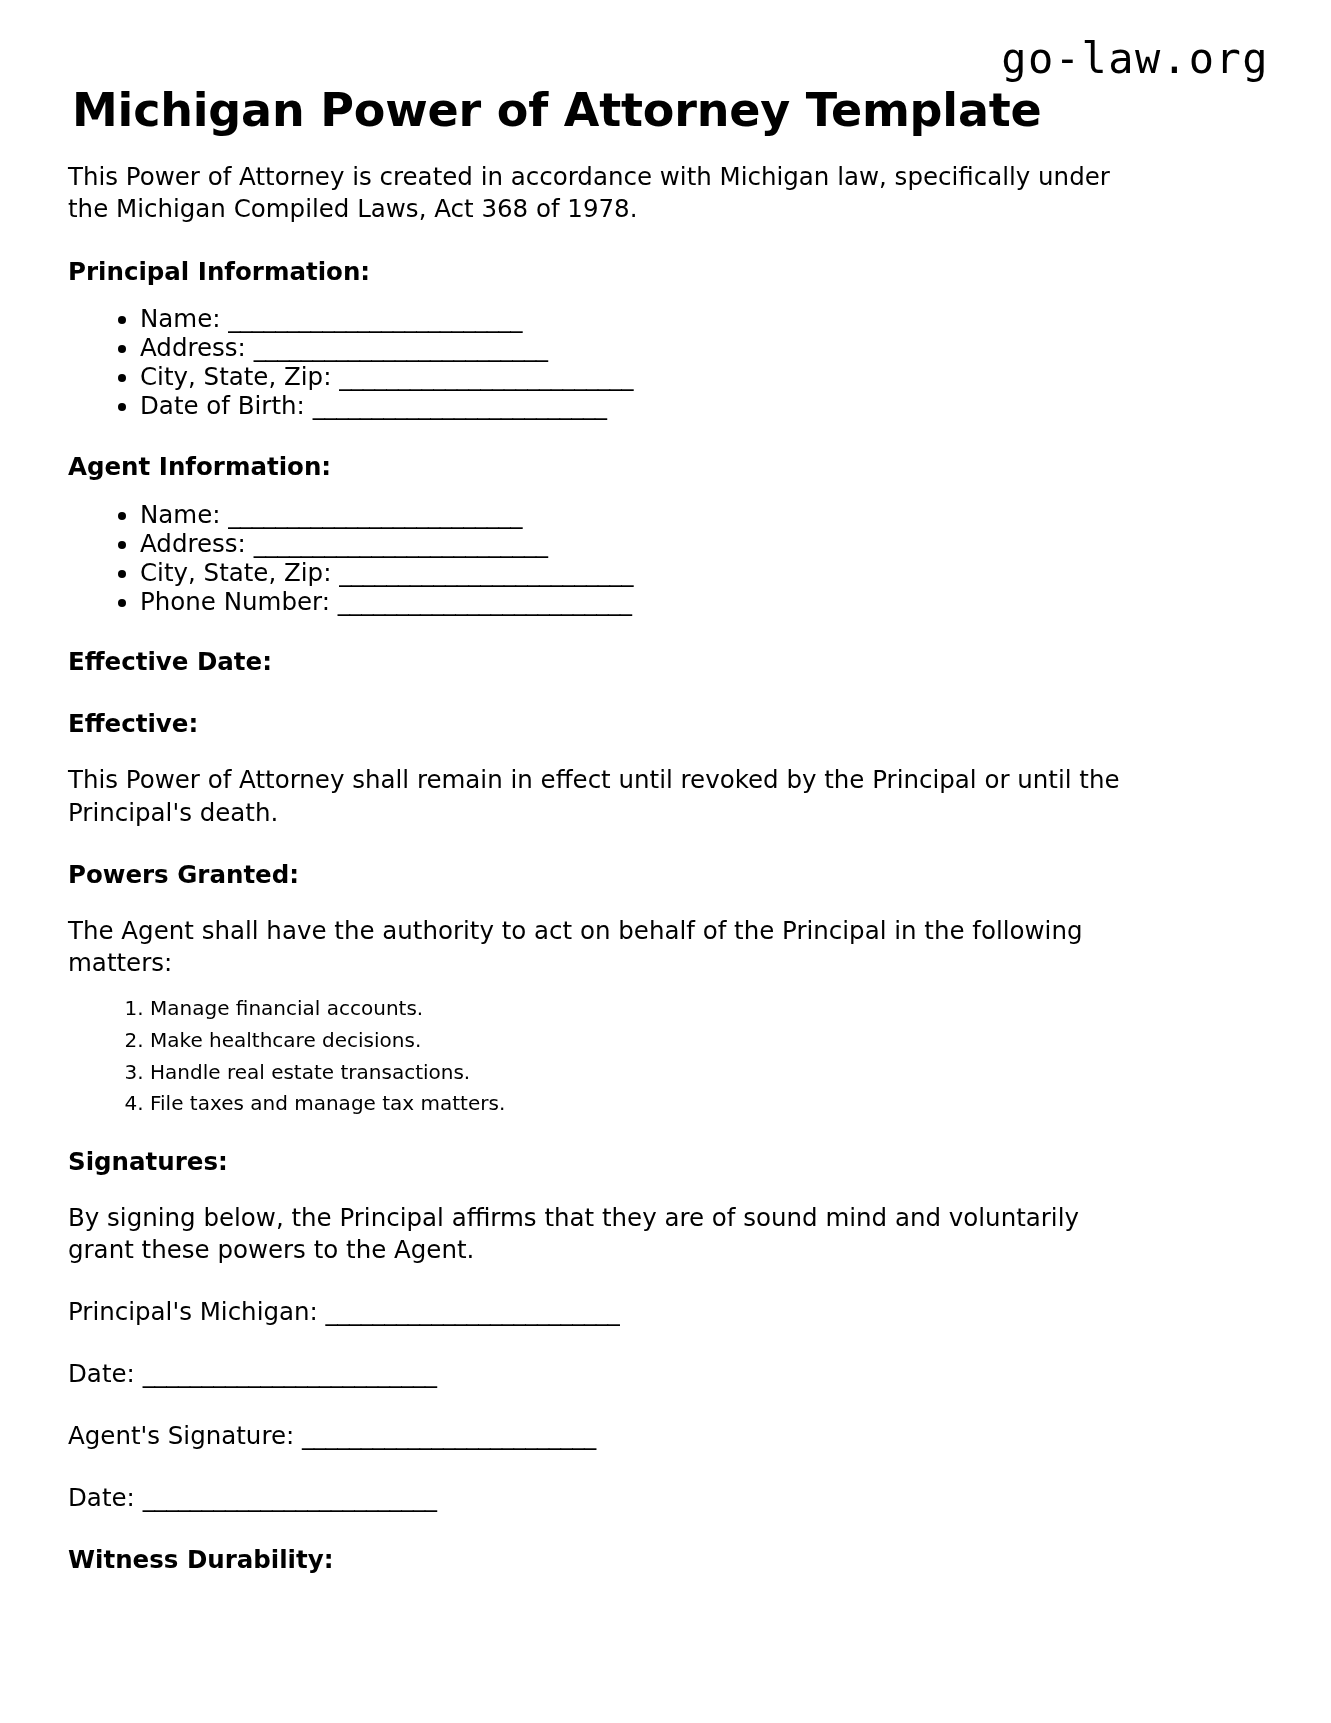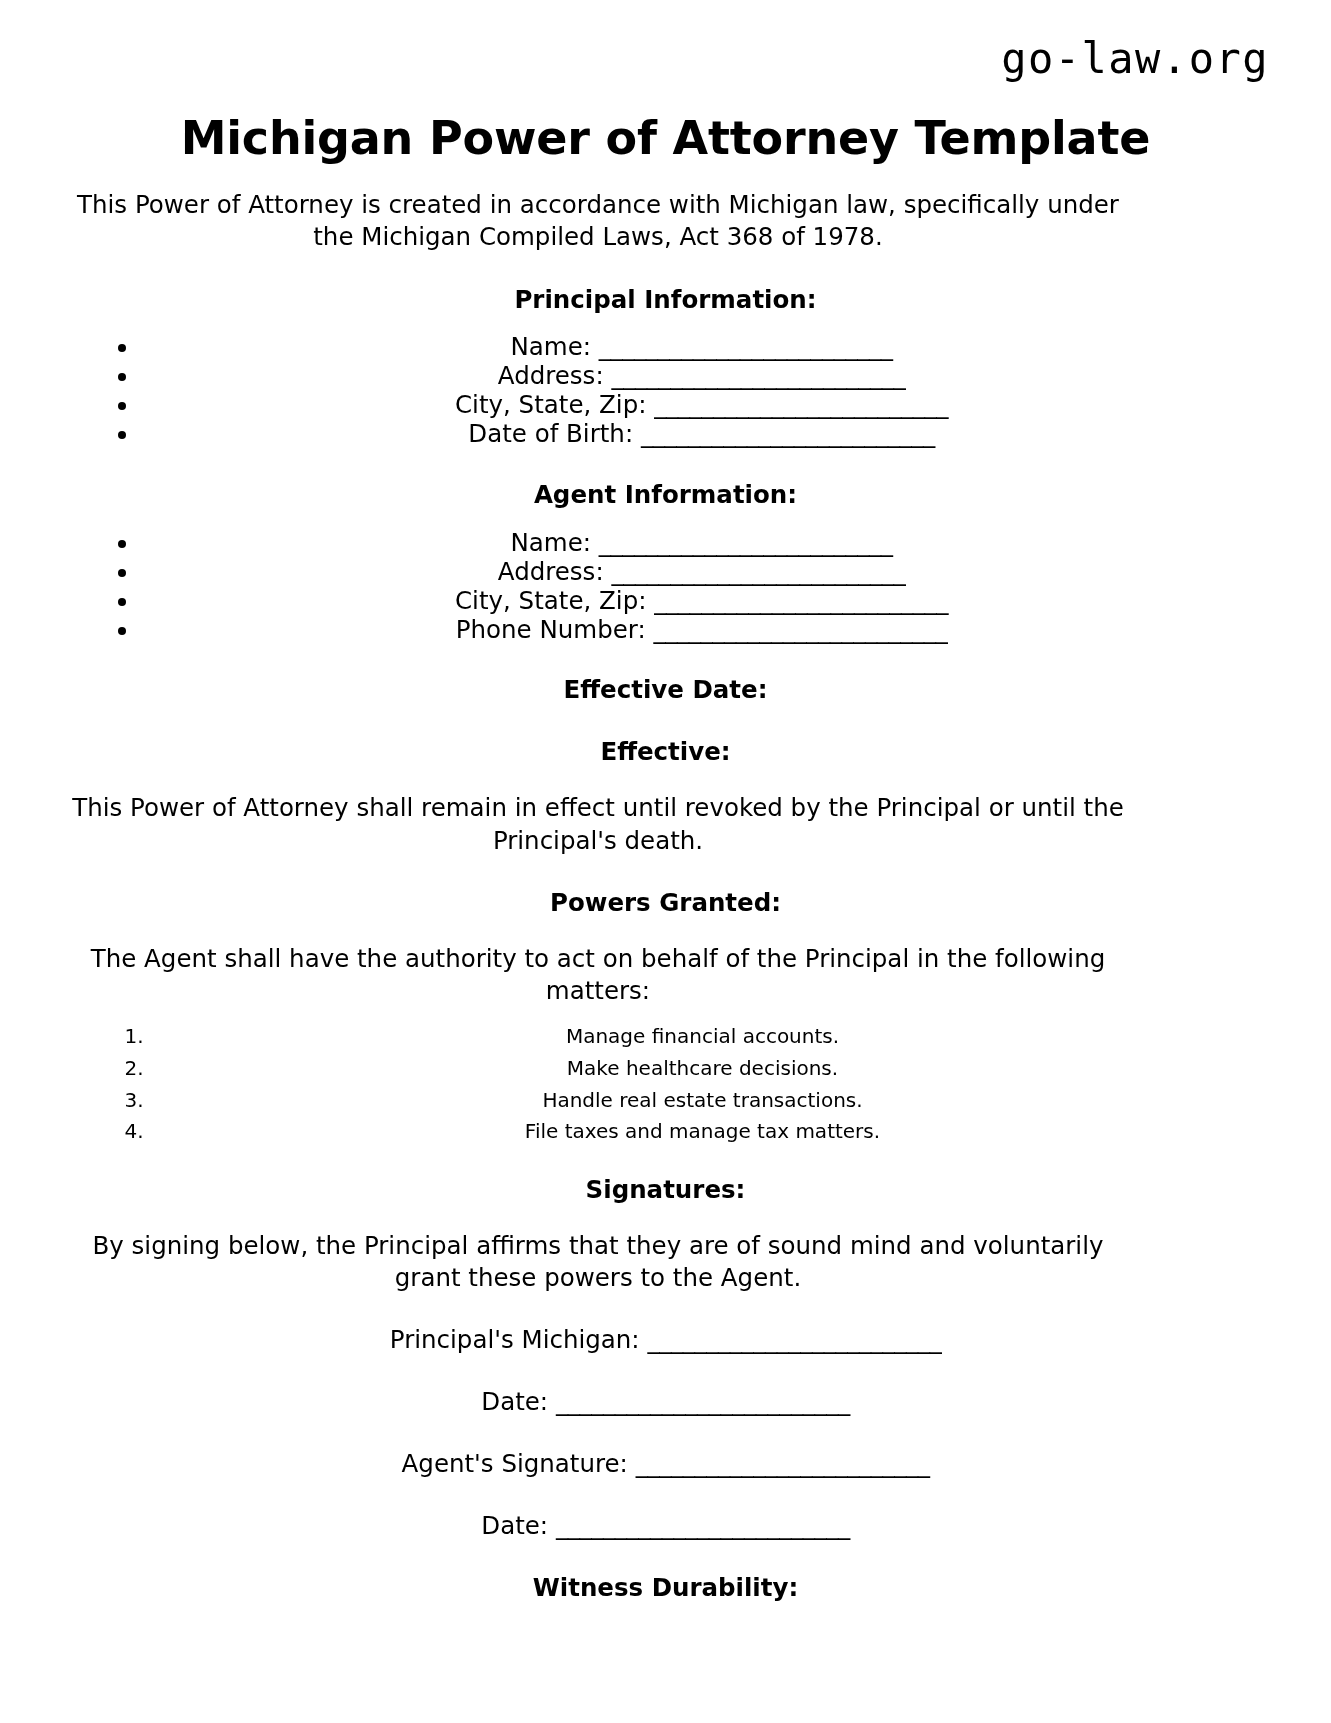--- a/index.html
+++ b/index.html
@@ -15,36 +15,35 @@
     font-family: "DejaVu Sans", sans-serif;
     color: #000000;
     -webkit-font-smoothing: antialiased;
   }
   .page {
     position: absolute;
     left: 0; top: 0;
     width: 1331px;
     height: 1601px;
     box-sizing: border-box;
-    padding: 16px 68px;
-    text-align: center;
+    padding: 0 68px;
   }
   .watermark {
     position: absolute;
     top: 38px;
     right: 62px;
     font-family: "DejaVu Sans Mono", monospace;
     font-size: 42px;
     letter-spacing: 1.5px;
     color: #000000;
     line-height: 1;
     white-space: nowrap;
   }
   h1.doc-title {
-    margin: 16px;
+    margin: 4px;
     padding-top: 80px;
     font-family: "DejaVu Sans", sans-serif;
     font-size: 46px;
     font-weight: bold;
     line-height: 1.15;
     letter-spacing: -0.2px;
   }
   p.para {
     margin: 24px 0 0 0;
     font-size: 24.5px;

